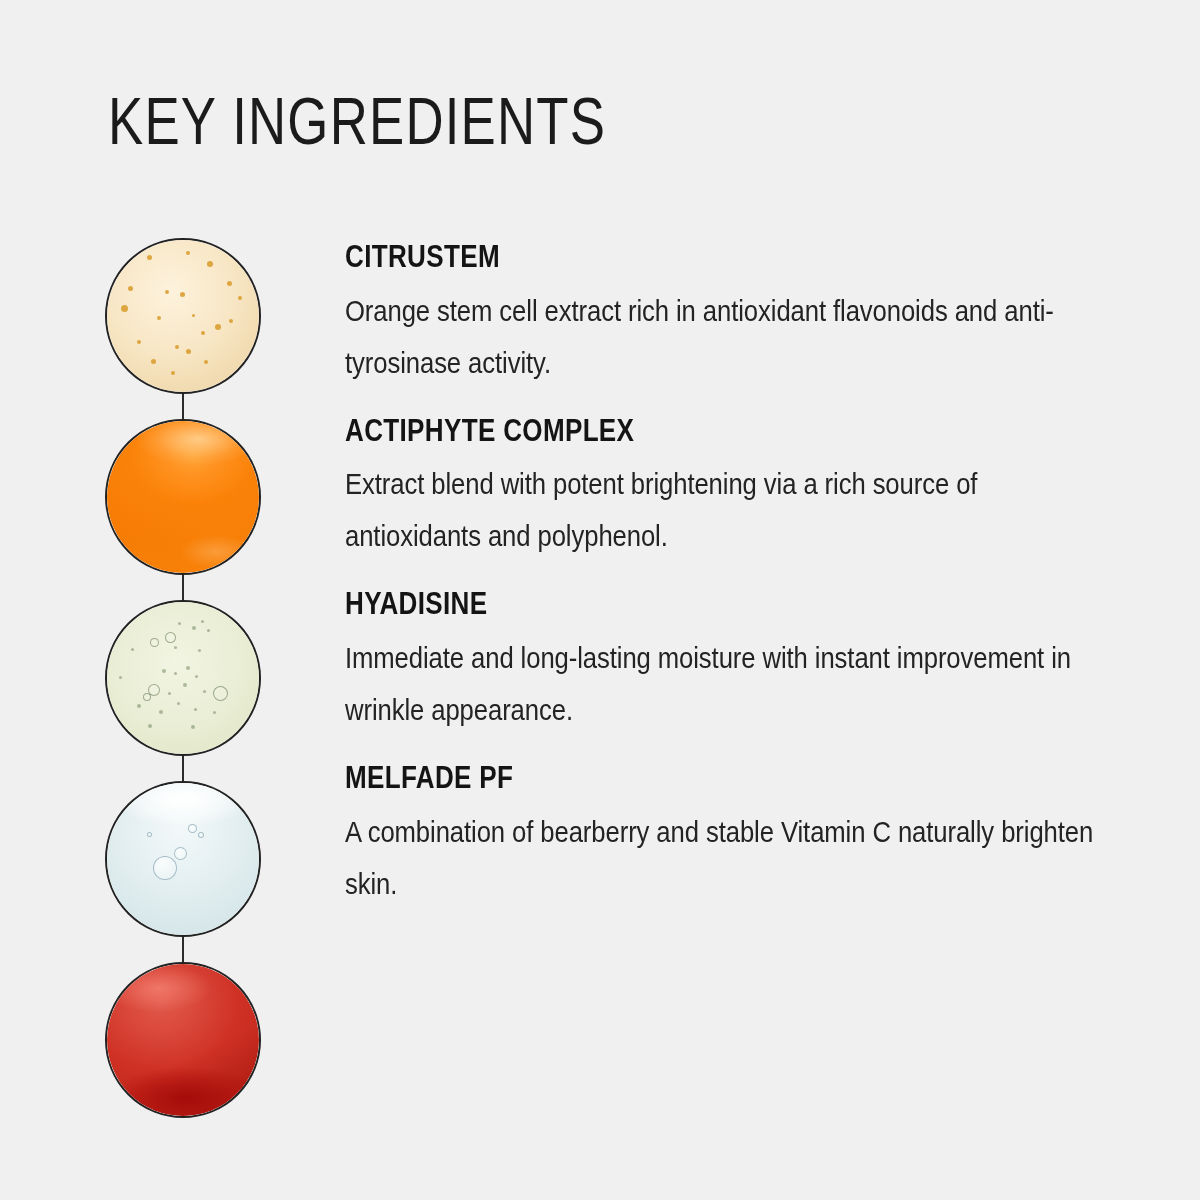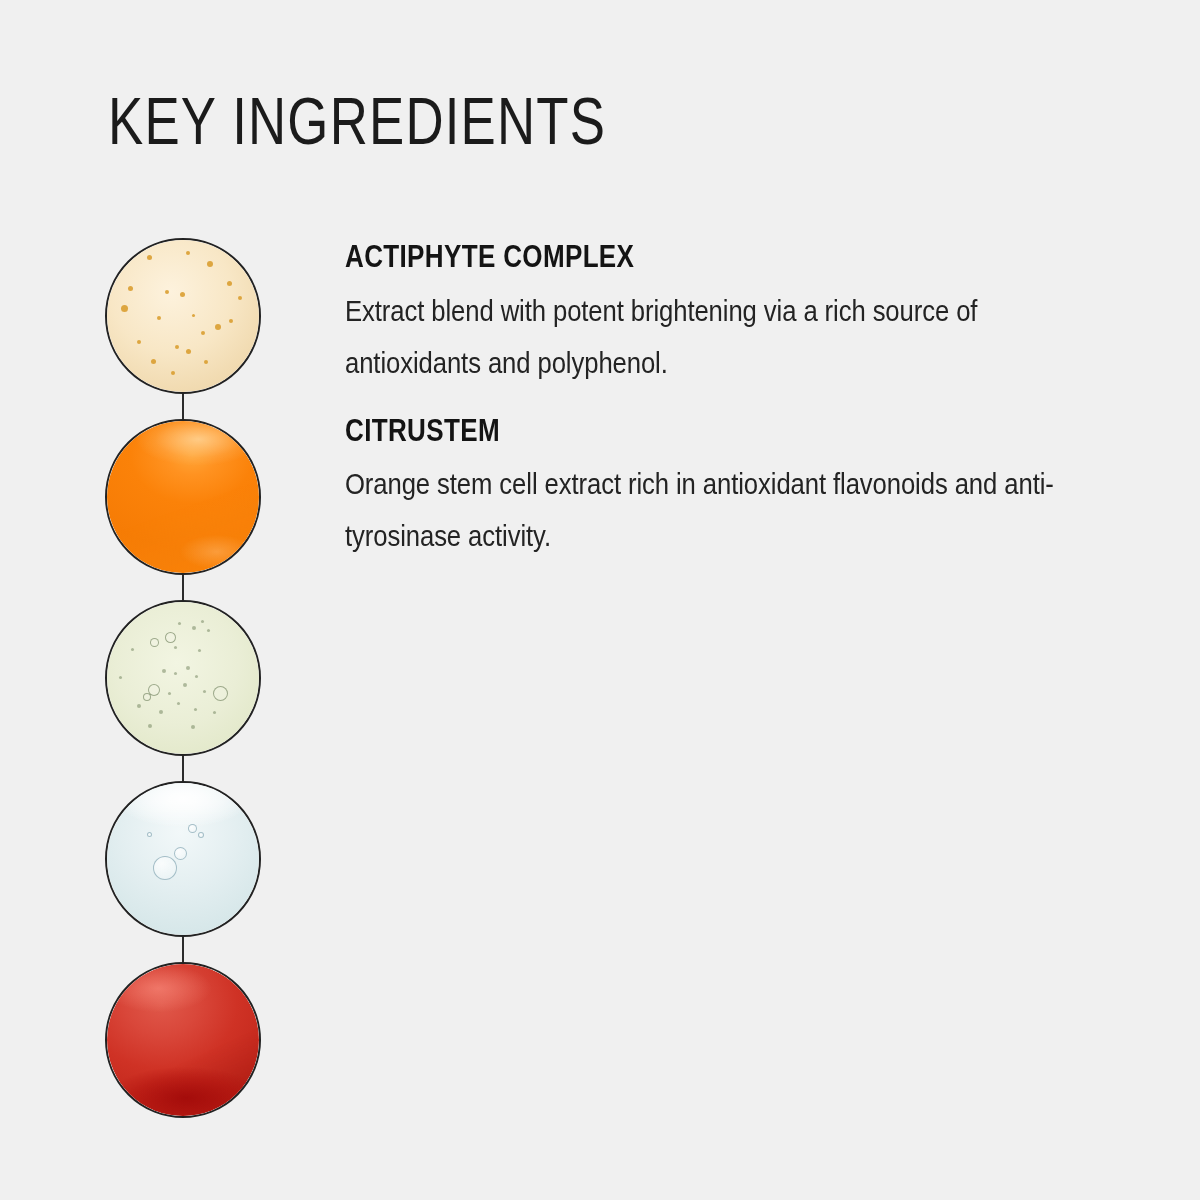--- a/index.html
+++ b/index.html
@@ -272,25 +272,33 @@
   <div class="swatch swatch-4 sw-red">
     <div class="fill"></div>
     <div class="overlay"></div>
   </div>
 
 </div>
 
 <div class="ingredients">
 
   <div class="ingredient">
+    <div class="ing-name">CITRUSTEM</div>
+    <div class="ing-desc">Orange stem cell extract rich in antioxidant flavonoids and anti-tyrosinase activity.</div>
+  </div>
+
+  <div class="ingredient">
     <div class="ing-name">ACTIPHYTE COMPLEX</div>
     <div class="ing-desc">Extract blend with potent brightening via a rich source of antioxidants and polyphenol.</div>
   </div>
 
   <div class="ingredient">
-    <div class="ing-name">CITRUSTEM</div>
-    <div class="ing-desc">Orange stem cell extract rich in antioxidant flavonoids and anti-tyrosinase activity.</div>
-  </div>
-
-
-
+    <div class="ing-name">HYADISINE</div>
+    <div class="ing-desc">Immediate and long-lasting moisture with instant improvement in wrinkle appearance.</div>
+  </div>
+
+
+  <div class="ingredient">
+    <div class="ing-name">MELFADE PF</div>
+    <div class="ing-desc">A combination of bearberry and stable Vitamin C naturally brighten skin.</div>
+  </div>
 
 </div>
 
 </body></html>

